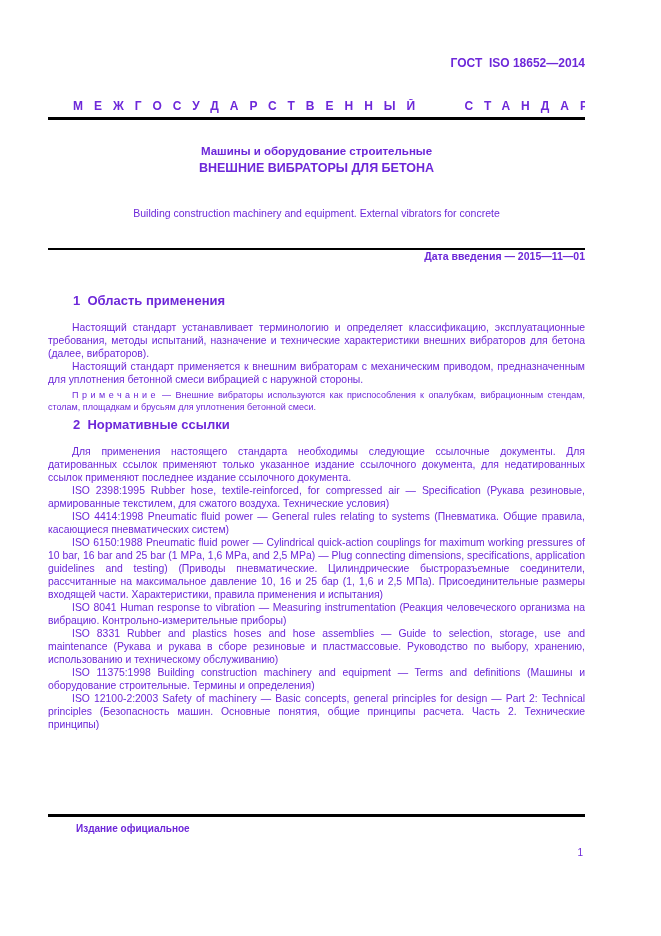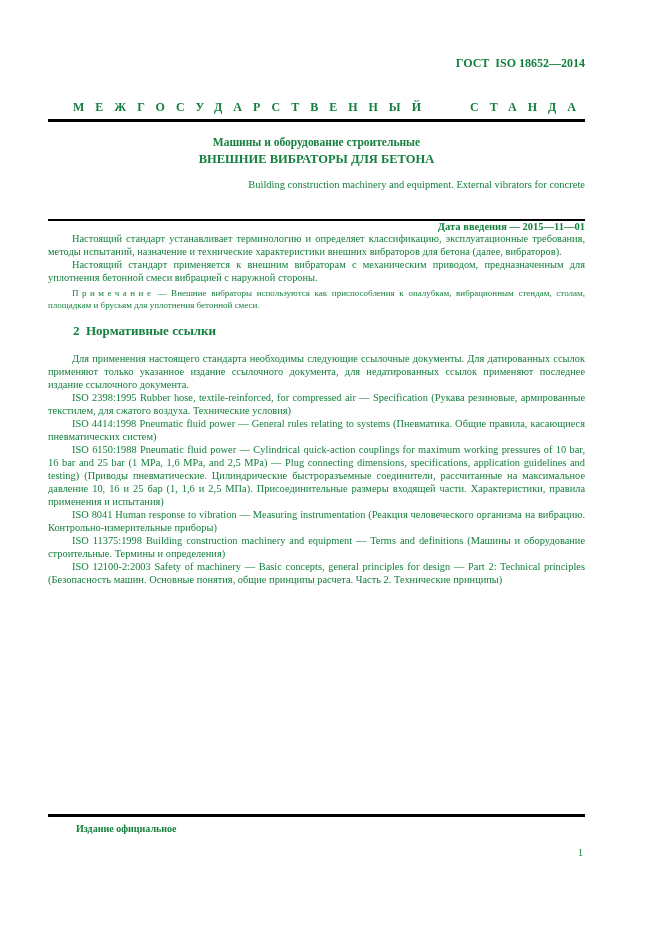--- a/index.html
+++ b/index.html
@@ -1,22 +1,22 @@
 <!DOCTYPE html>
 <html lang="ru"><head>
 <meta charset="utf-8">
 <style>
   html, body { margin: 0; padding: 0; background: #ffffff; }
   .page {
     position: relative;
     width: 661px;
     height: 936px;
     background: #ffffff;
-    color: #15803d;
-    font-family: Liberation Serif, serif;
+    color: #6d28d9;
+    font-family: Liberation Sans, sans-serif;
     overflow: hidden;
   }
   .content {
     position: absolute;
     left: 48px;
     top: 0;
     width: 537px;
   }
   .doc-code {
     margin-top: 56px;
@@ -34,34 +34,34 @@
     white-space: nowrap;
     overflow: hidden;
     padding-left: 25px;
   }
   .rule-thick {
     margin-top: 4px;
     height: 3px;
     background: #000000;
   }
   .title-subject {
-    margin-top: 14px;
+    margin-top: 25px;
     text-align: center;
     font-weight: bold;
     font-size: 11.5px;
   }
   .title-main {
     margin-top: 4px;
     text-align: center;
     font-weight: bold;
     font-size: 12.5px;
   }
   .title-en {
-    margin-top: 12px;
-    text-align: right;
+    margin-top: 32px;
+    text-align: center;
     font-size: 10.5px;
   }
   .rule-thin {
     margin-top: 29px;
     height: 2px;
     background: #000000;
   }
   .date {
     margin-top: 0;
     text-align: right;
@@ -70,21 +70,21 @@
     white-space: pre;
   }
   .section-heading {
     margin: 0;
     padding-left: 25px;
     font-size: 13px;
     font-weight: bold;
     white-space: pre;
   }
   .heading-1 { margin-top: 31px; margin-bottom: 13px; }
-  .heading-2 { margin-top: 12px; margin-bottom: 13px; }
+  .heading-2 { margin-top: 4px; margin-bottom: 13px; }
   p.body {
     margin: 0;
     font-size: 10.4px;
     line-height: 13px;
     text-align: justify;
     text-indent: 24px;
   }
   p.note {
     margin: 3px 0 0 0;
     font-size: 9px;
@@ -127,30 +127,32 @@
     <div class="std-type">МЕЖГОСУДАРСТВЕННЫЙ СТАНДАРТ</div>
     <div class="rule-thick"></div>
 
     <div class="title-subject">Машины и оборудование строительные</div>
     <div class="title-main">ВНЕШНИЕ ВИБРАТОРЫ ДЛЯ БЕТОНА</div>
     <div class="title-en">Building construction machinery and equipment. External vibrators for concrete</div>
 
     <div class="rule-thin"></div>
     <div class="date">Дата введения — 2015—11—01</div>
 
+    <h2 class="section-heading heading-1">1  Область применения</h2>
     <p class="body">Настоящий стандарт устанавливает терминологию и определяет классификацию, эксплуатационные требования, методы испытаний, назначение и технические характеристики внешних вибраторов для бетона (далее, вибраторов).</p>
     <p class="body">Настоящий стандарт применяется к внешним вибраторам с механическим приводом, предназначенным для уплотнения бетонной смеси вибрацией с наружной стороны.</p>
     <p class="note"><span class="note-label">Примечание</span><span>— Внешние вибраторы используются как приспособления к опалубкам, вибрационным стендам, столам, площадкам и брусьям для уплотнения бетонной смеси.</span></p>
 
     <h2 class="section-heading heading-2">2  Нормативные ссылки</h2>
     <p class="body">Для применения настоящего стандарта необходимы следующие ссылочные документы. Для датированных ссылок применяют только указанное издание ссылочного документа, для недатированных ссылок применяют последнее издание ссылочного документа.</p>
     <p class="body">ISO 2398:1995 Rubber hose, textile-reinforced, for compressed air — Specification (Рукава резиновые, армированные текстилем, для сжатого воздуха. Технические условия)</p>
     <p class="body">ISO 4414:1998 Pneumatic fluid power — General rules relating to systems (Пневматика. Общие правила, касающиеся пневматических систем)</p>
     <p class="body">ISO 6150:1988 Pneumatic fluid power — Cylindrical quick-action couplings for maximum working pressures of 10 bar, 16 bar and 25 bar (1 MPa, 1,6 MPa, and 2,5 MPa) — Plug connecting dimensions, specifications, application guidelines and testing) (Приводы пневматические. Цилиндрические быстроразъемные соединители, рассчитанные на максимальное давление 10, 16 и 25 бар (1, 1,6 и 2,5 МПа). Присоединительные размеры входящей части. Характеристики, правила применения и испытания)</p>
     <p class="body">ISO 8041 Human response to vibration — Measuring instrumentation (Реакция человеческого организма на вибрацию. Контрольно-измерительные приборы)</p>
+    <p class="body">ISO 8331 Rubber and plastics hoses and hose assemblies — Guide to selection, storage, use and maintenance (Рукава и рукава в сборе резиновые и пластмассовые. Руководство по выбору, хранению, использованию и техническому обслуживанию)</p>
     <p class="body">ISO 11375:1998 Building construction machinery and equipment — Terms and definitions (Машины и оборудование строительные. Термины и определения)</p>
     <p class="body">ISO 12100-2:2003 Safety of machinery — Basic concepts, general principles for design — Part 2: Technical principles (Безопасность машин. Основные понятия, общие принципы расчета. Часть 2. Технические принципы)</p>
 
   </div>
 
   <div class="footer-rule"></div>
   <div class="footer-note">Издание официальное</div>
   <div class="page-num">1</div>
 </div>
 

